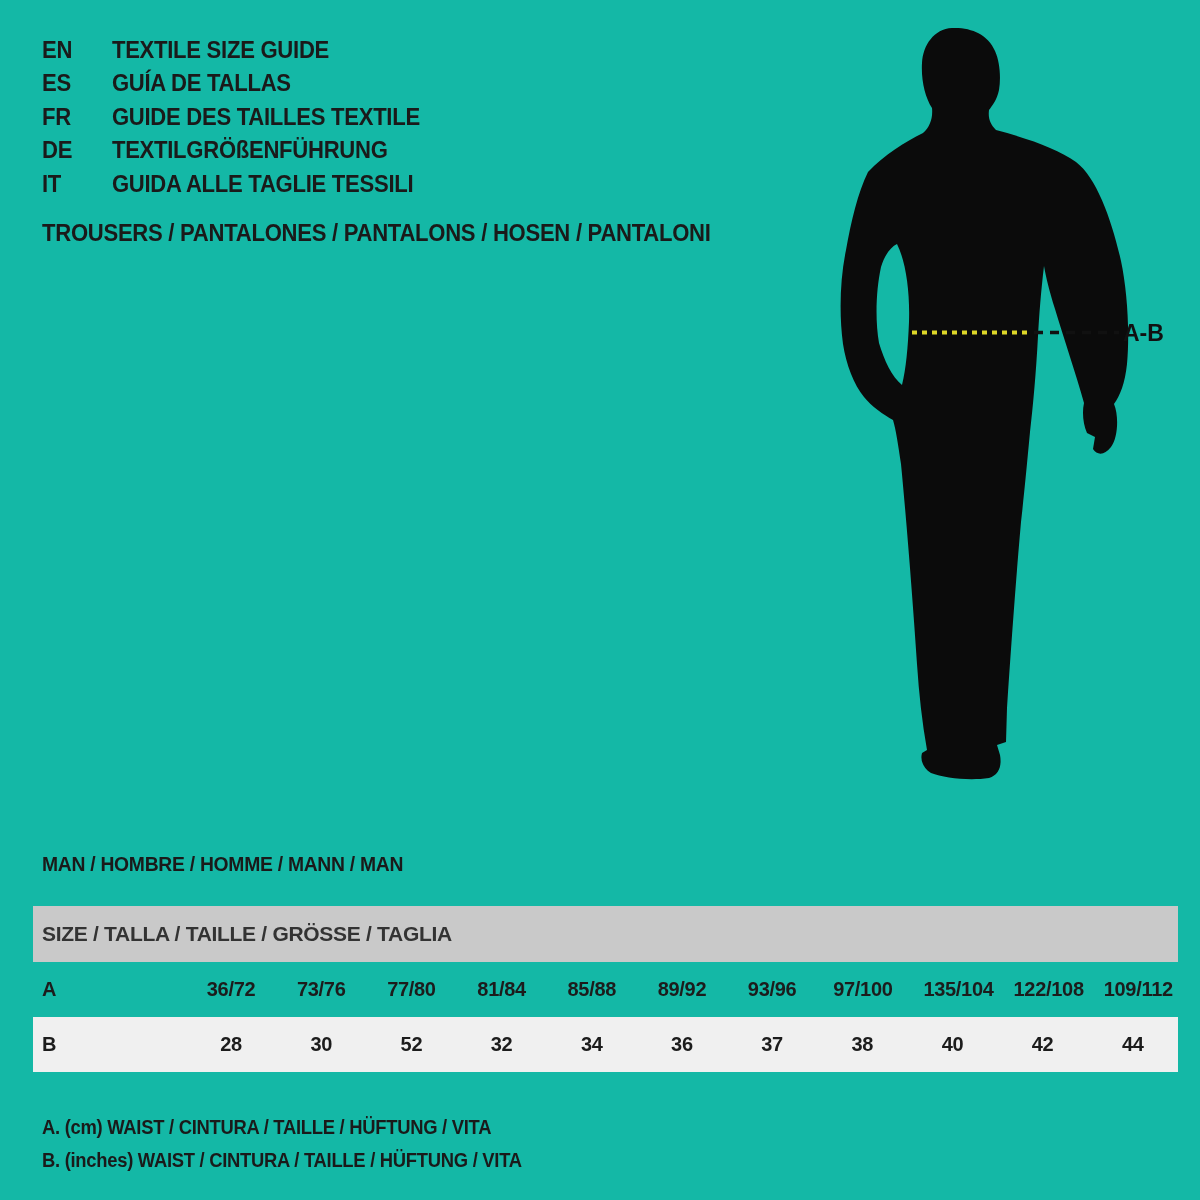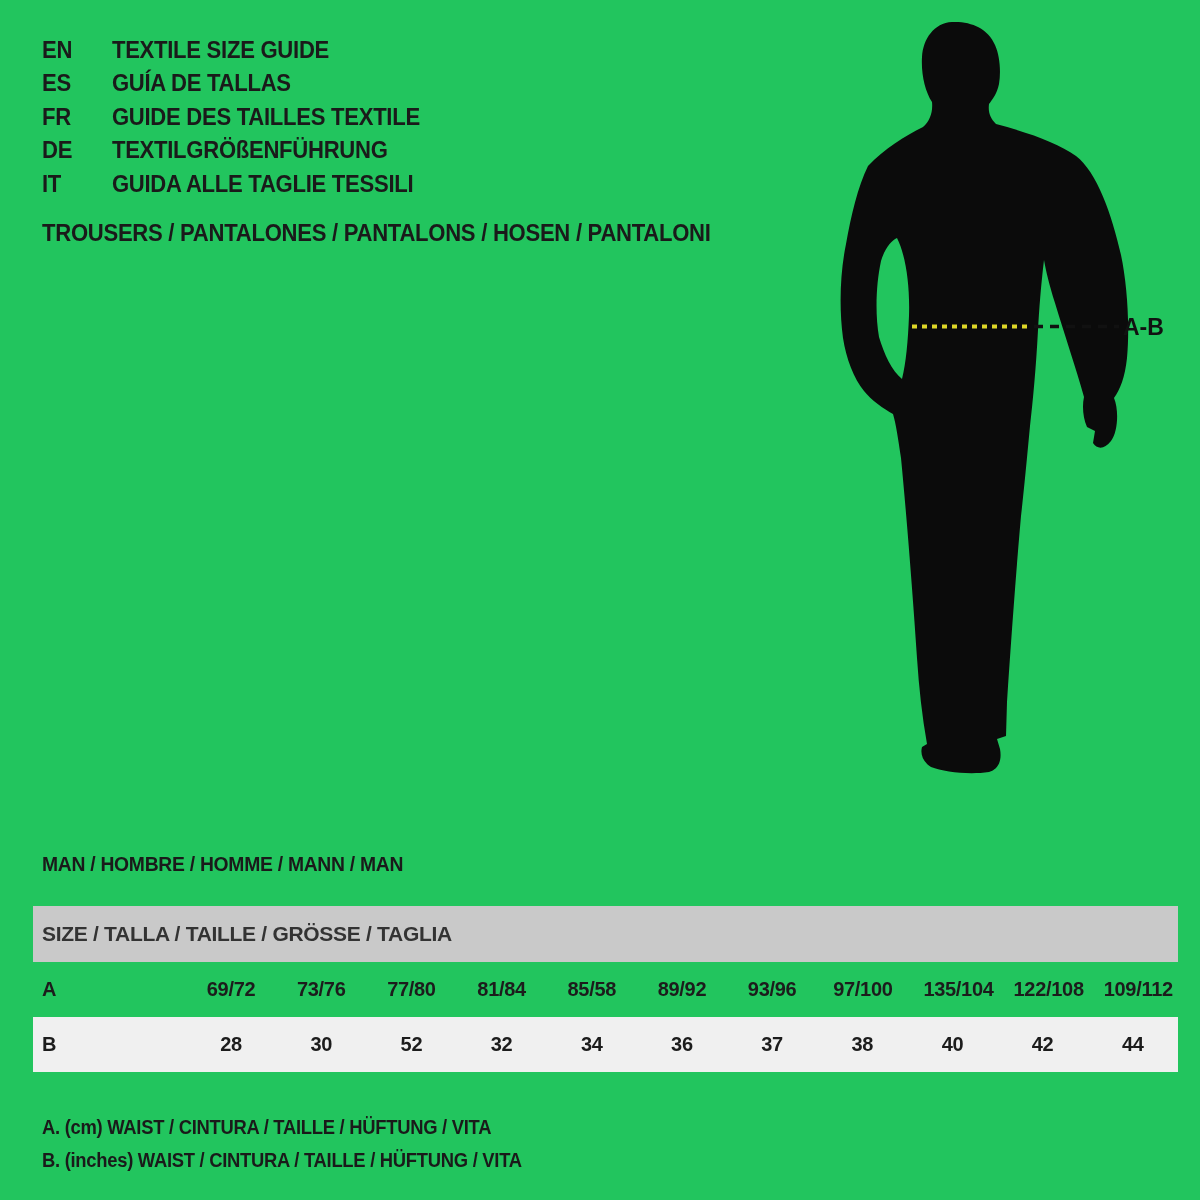--- a/index.html
+++ b/index.html
@@ -1,32 +1,32 @@
 <!DOCTYPE html>
 <html style="--header-bg: #c9c9c9; --stripe-bg: #f0f0f0;"><head>
 <meta charset="utf-8">
 <style>
   html,body{margin:0;padding:0;background:#ffffff;}
   .canvas{
-    position:relative;width:1200px;height:1200px;background:#22c55e;overflow:hidden;
+    position:relative;width:1200px;height:1200px;background:#14b8a6;overflow:hidden;
     font-family:"Liberation Sans",sans-serif;color:#1a1a1a;
   }
   .condensed{transform:scaleX(0.92);transform-origin:left top;letter-spacing:-0.3px;}
 
   
   .lang-block{position:absolute;left:42px;top:33px;}
   .lang-row{display:flex;height:33.5px;align-items:center;font-size:24px;font-weight:700;}
   .lang-code{width:76px;flex:0 0 76px;}
   .lang-label{white-space:nowrap;}
 
   
   .product-line{position:absolute;left:42px;top:219px;font-size:24px;font-weight:700;white-space:nowrap;}
 
   
-  .figure-wrap{position:absolute;left:820px;top:10px;width:360px;height:780px;}
+  .figure-wrap{position:absolute;left:820px;top:16px;width:360px;height:780px;}
 
   
   .gender-line{position:absolute;left:42px;top:852px;font-size:21px;font-weight:700;white-space:nowrap;}
 
   
   .size-table{
     position:absolute;left:33px;top:906px;width:1145px;
     border-collapse:collapse;table-layout:fixed;
     font-size:20px;font-weight:700;color:#1c1c1c;
   }
@@ -136,25 +136,25 @@
         <col>
         <col>
         <col>
       </colgroup>
     <tbody>
       <tr class="tbl-header">
         <td colspan="12">SIZE / TALLA / TAILLE / GRÖSSE / TAGLIA</td>
       </tr>
         <tr>
           <td class="row-label">A</td>
-          <td>69/72</td>
+          <td>36/72</td>
           <td>73/76</td>
           <td>77/80</td>
           <td>81/84</td>
-          <td>85/58</td>
+          <td>85/88</td>
           <td>89/92</td>
           <td>93/96</td>
           <td>97/100</td>
           <td>135/104</td>
           <td>122/108</td>
           <td>109/112</td>
         </tr>
         <tr class="stripe">
           <td class="row-label">B</td>
           <td>28</td>

